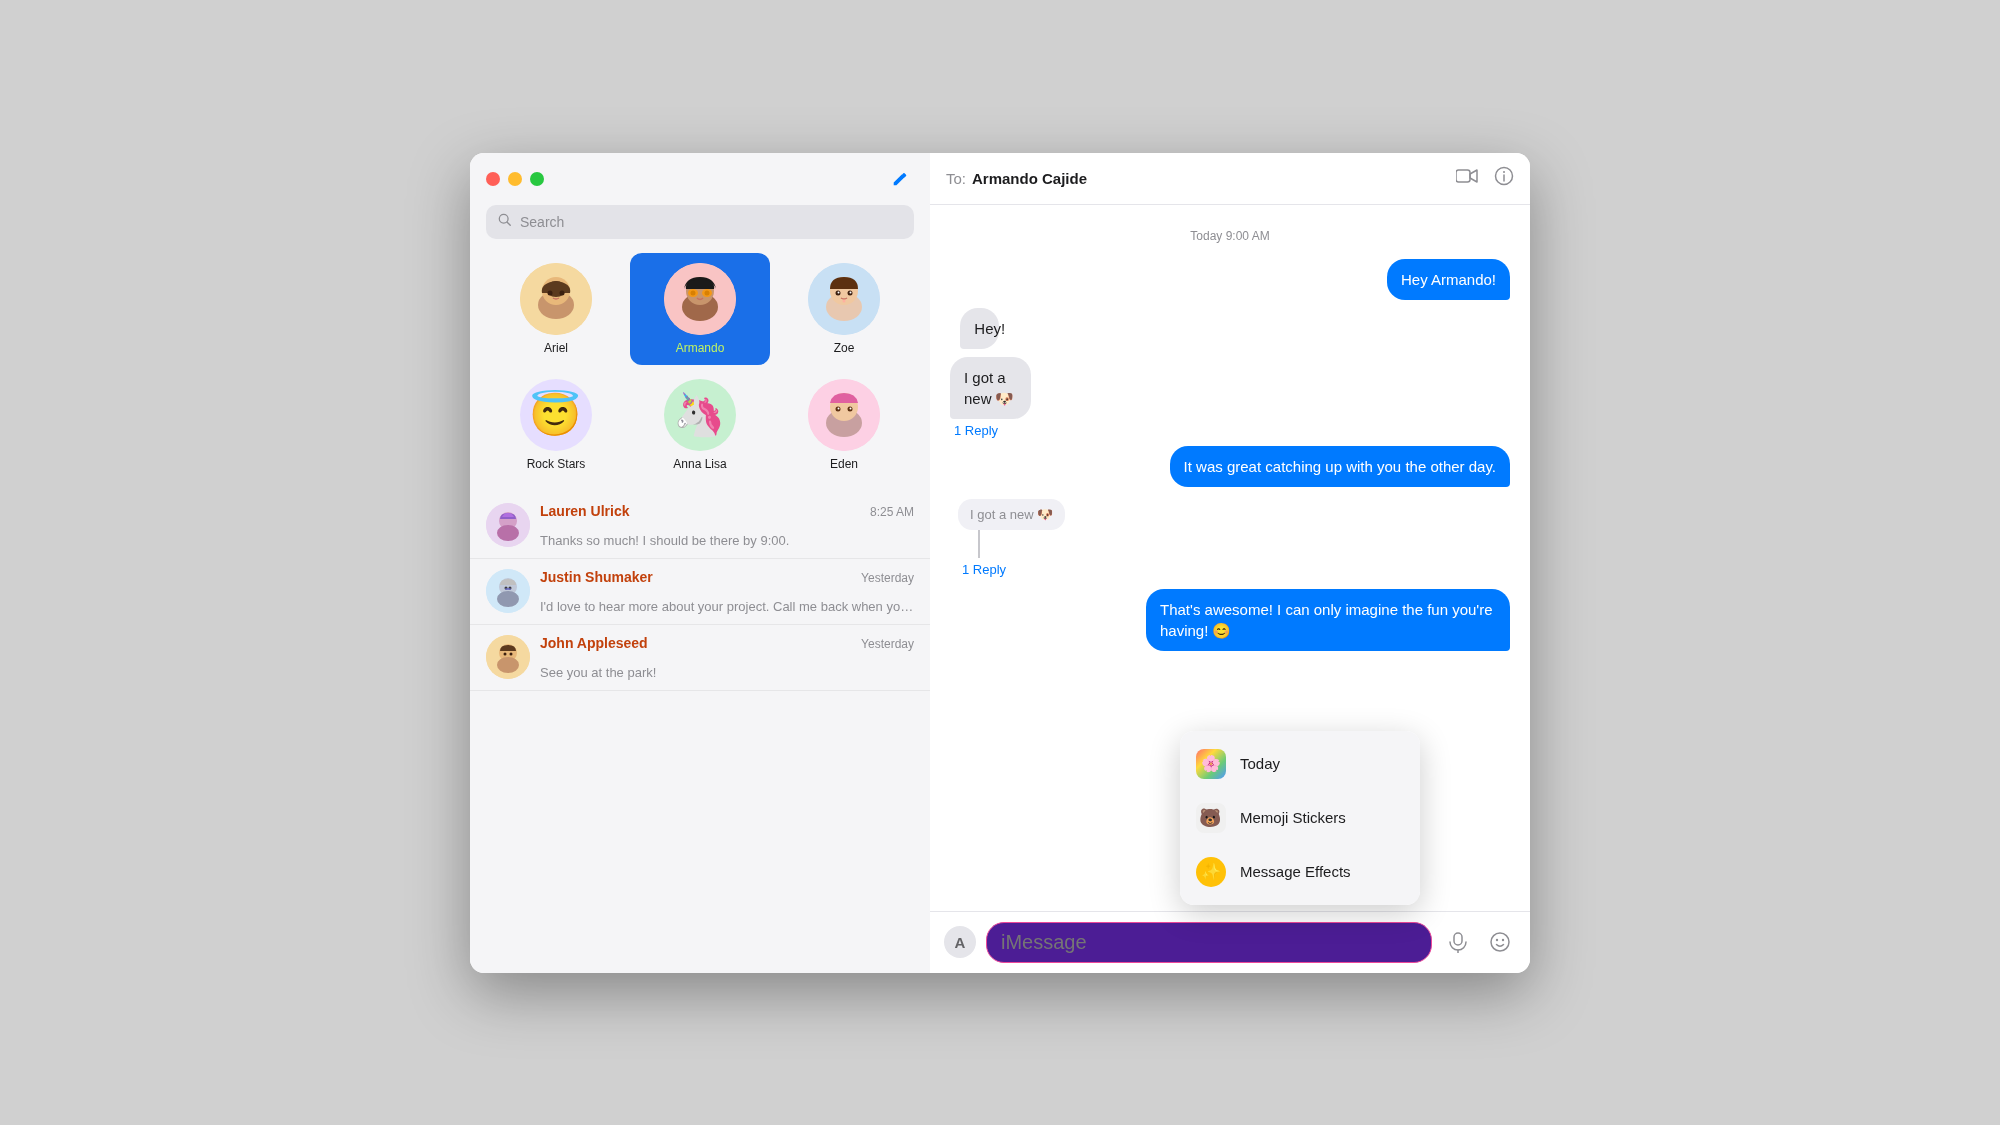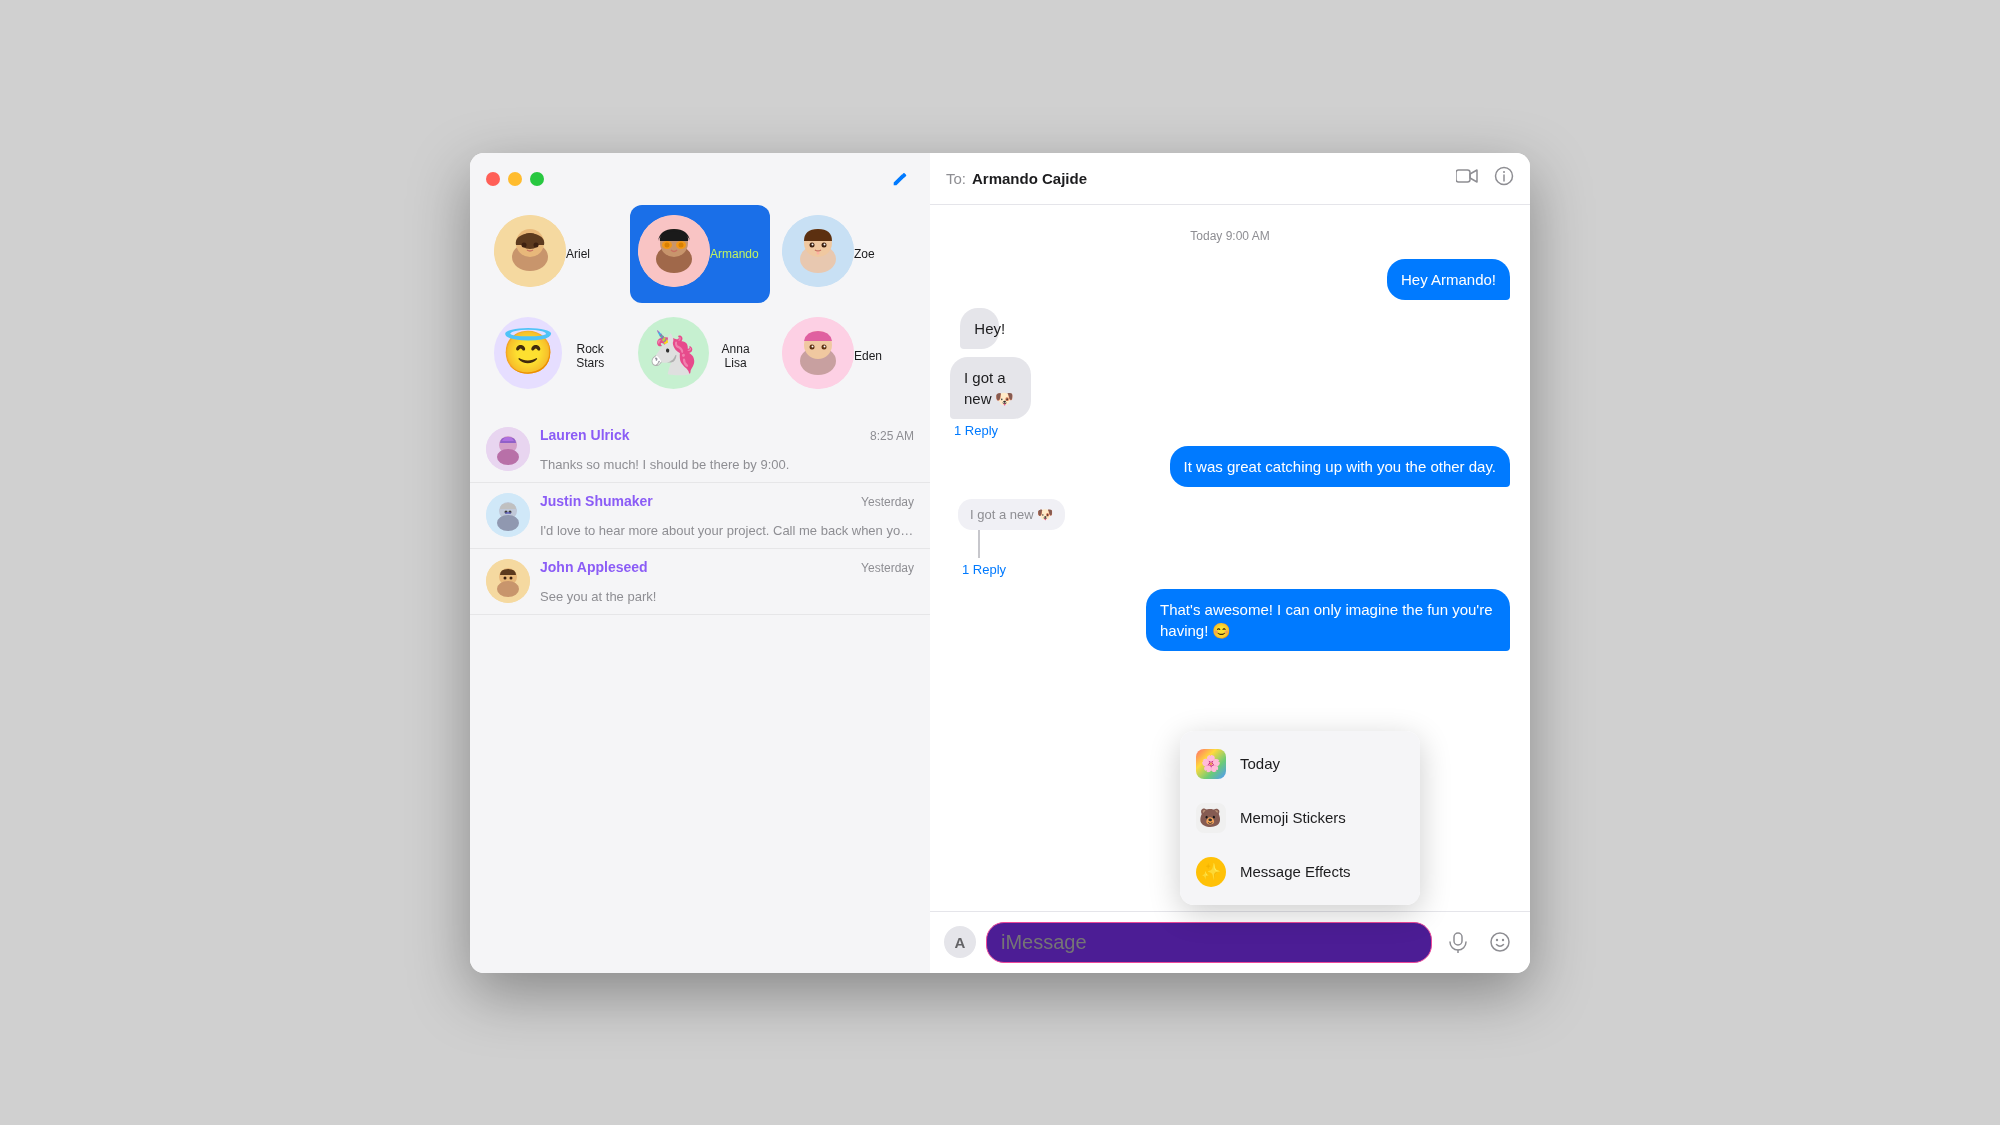--- a/index.html
+++ b/index.html
@@ -81,21 +81,21 @@
     .search-icon { color: #8e8e93; font-size: 13px; }
     
     .contact-grid {
       display: grid;
       grid-template-columns: repeat(3, 1fr);
       gap: 4px;
       padding: 0 16px 12px;
     }
     .contact-item {
       display: flex;
-      flex-direction: row;
+      flex-direction: column;
       align-items: center;
       padding: 10px 8px 10px;
       border-radius: 12px;
       cursor: pointer;
     }
     .contact-item.selected {
       background: #1a6fe8;
     }
     .contact-avatar {
       width: 72px;
@@ -137,21 +137,21 @@
       display: flex;
       align-items: center;
       justify-content: center;
       font-size: 24px;
       flex-shrink: 0;
       margin-right: 10px;
       overflow: hidden;
     }
     .conv-content { flex: 1; min-width: 0; }
     .conv-header { display: flex; justify-content: space-between; align-items: baseline; }
-    .conv-name { font-weight: 700; font-size: 14px; color: #8b5cf6; }
+    .conv-name { font-weight: 700; font-size: 14px; color: #c2410c; }
     .conv-time { font-size: 12px; color: #8e8e93; }
     .conv-preview { font-size: 13px; color: #8e8e93; margin-top: 14px; white-space: nowrap; overflow: hidden; text-overflow: ellipsis; }
     
     .chat-panel {
       flex: 1;
       background: #ffffff;
       display: flex;
       flex-direction: column;
     }
     .chat-header {
@@ -335,20 +335,29 @@
         <div class="traffic-light tl-yellow"></div>
         <div class="traffic-light tl-green"></div>
       </div>
       <div class="compose-btn">
         <svg width="18" height="18" viewBox="0 0 20 20" fill="none">
           <path d="M3 17h3l9-9-3-3-9 9v3zm13.7-10.3a1 1 0 0 0 0-1.4l-1.6-1.6a1 1 0 0 0-1.4 0l-1.5 1.5 3 3 1.5-1.5z" fill="#007aff"></path>
         </svg>
       </div>
     </div>
 
+    <div class="search-bar">
+      <span class="search-icon">
+        <svg width="14" height="14" viewBox="0 0 16 16" fill="none">
+          <circle cx="6.5" cy="6.5" r="5" stroke="#8e8e93" stroke-width="1.5"></circle>
+          <line x1="10.5" y1="10.5" x2="14" y2="14" stroke="#8e8e93" stroke-width="1.5" stroke-linecap="round"></line>
+        </svg>
+      </span>
+      <input type="text" placeholder="Search" style="">
+    </div>
 
     <div class="contact-grid">
 
       <div class="contact-item">
         <div class="contact-avatar avatar-ariel">
           <svg width="72" height="72" viewBox="0 0 72 72">
               <circle cx="36" cy="36" r="36" fill="#f5d9a0"></circle>
               <ellipse cx="36" cy="42" rx="18" ry="14" fill="#c8956c"></ellipse>
               <circle cx="36" cy="28" r="14" fill="#e8b87a"></circle>
               <ellipse cx="36" cy="26" rx="10" ry="8" fill="#5c3a1e"></ellipse>

